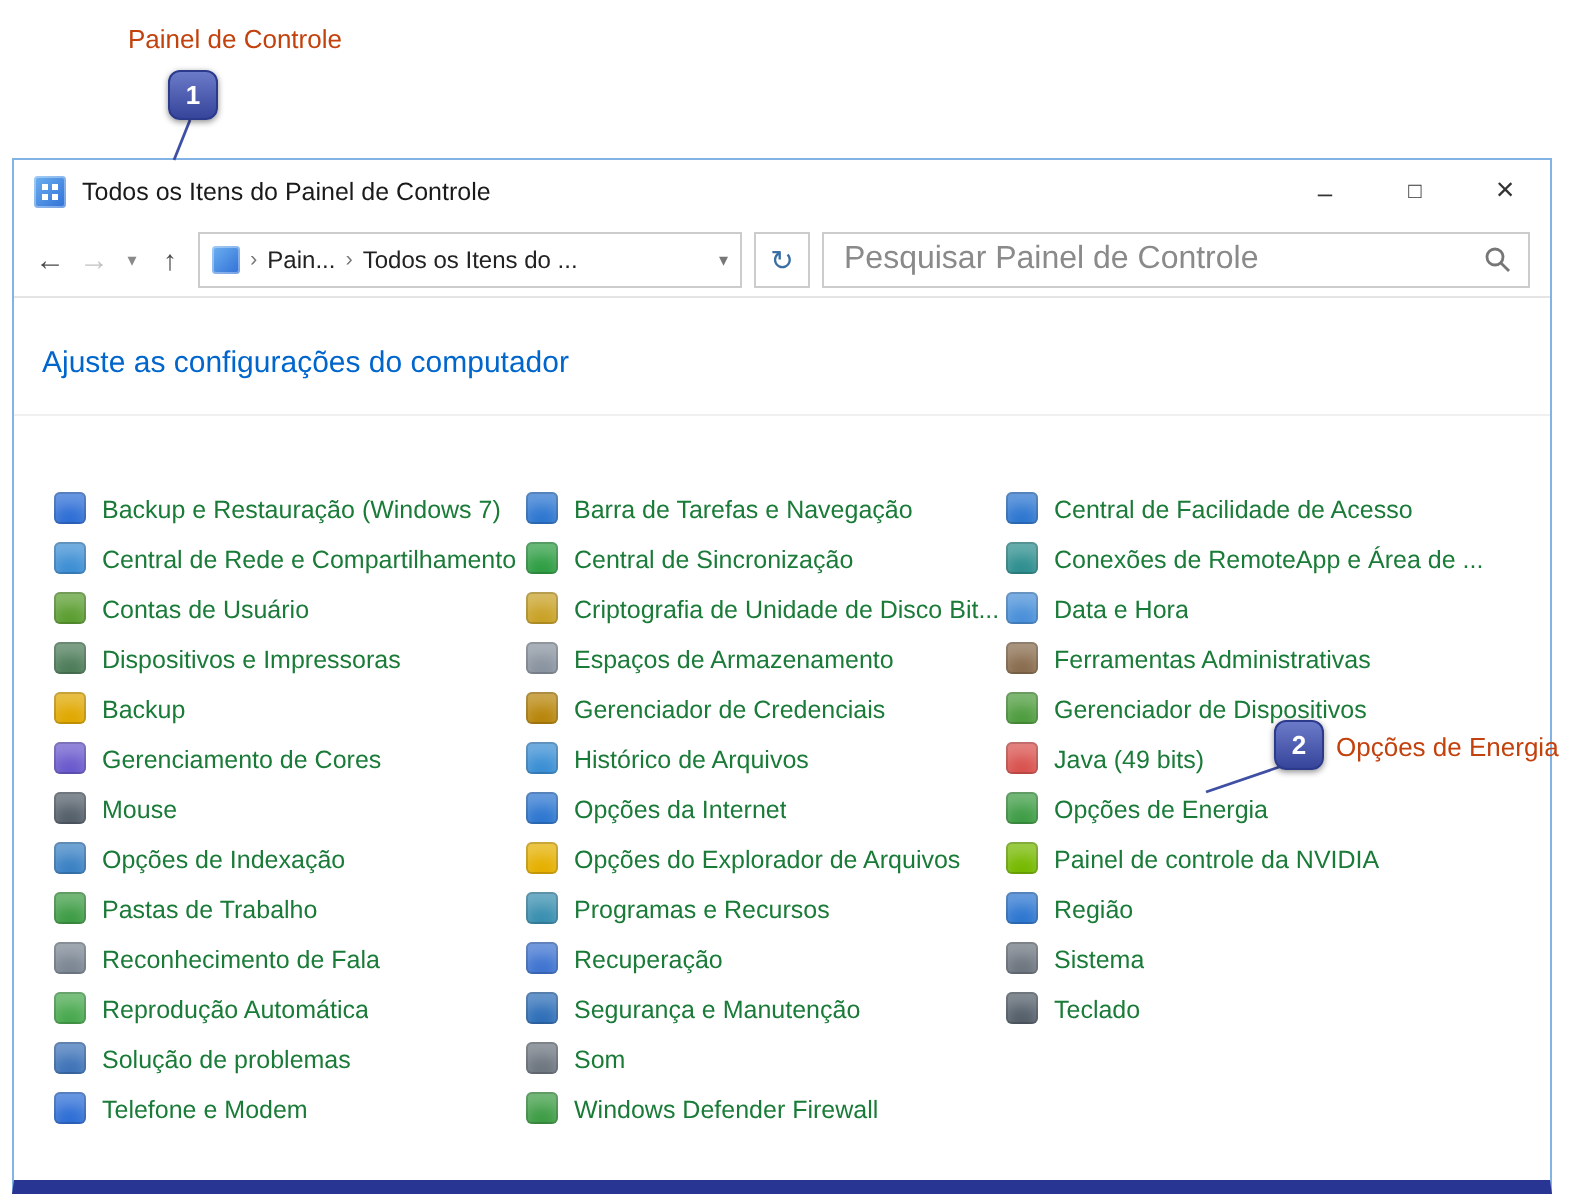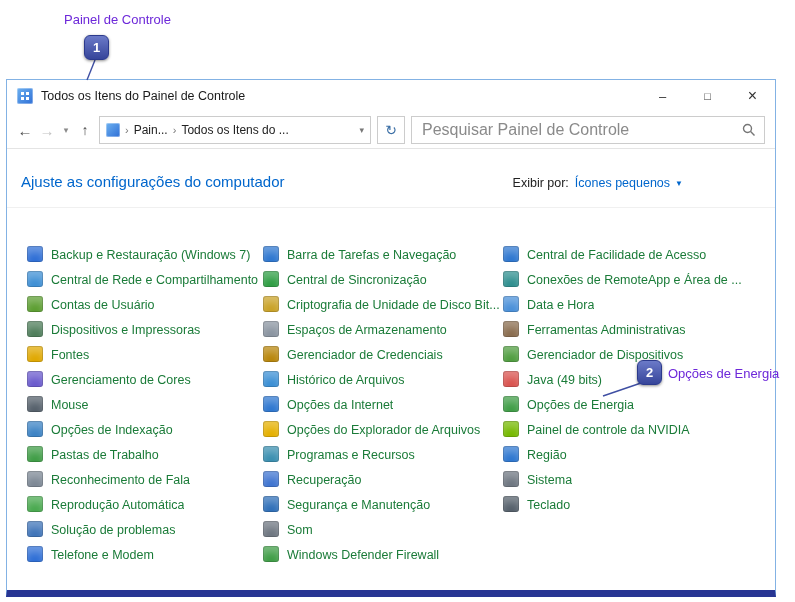--- a/index.html
+++ b/index.html
@@ -1,20 +1,20 @@
 <!DOCTYPE html>
 <html><head>
 <meta charset="utf-8">
 <style>
   html,body{margin:0;padding:0;background:#fff;}
   body{font-family:"Liberation Sans","DejaVu Sans",sans-serif;}
   #page{position:relative;width:795px;height:602px;background:#fff;overflow:hidden;}
 
   
-  .callout-label{position:absolute;font-size:13px;color:#6d28d9;z-index:6;white-space:nowrap;}
+  .callout-label{position:absolute;font-size:13px;color:#c2410c;z-index:6;white-space:nowrap;}
   #callout-label1{left:64px;top:12px;}
   #callout-label2{left:668px;top:366px;}
   .badge{position:absolute;width:25px;height:25px;border-radius:6px;z-index:6;
     background:linear-gradient(#6b7ac8,#36459a);border:1px solid #2c3a8c;box-sizing:border-box;
     color:#fff;font-size:13px;font-weight:bold;display:flex;align-items:center;justify-content:center;
     box-shadow:0 1px 3px rgba(0,0,0,.45);}
   #badge1{left:84px;top:35px;}
   #badge2{left:637px;top:360px;}
   #callout-lines{position:absolute;left:0;top:0;z-index:5;pointer-events:none;}
 
@@ -116,27 +116,20 @@
         <input type="text" placeholder="Pesquisar Painel de Controle" style="">
         <svg width="14" height="14" viewBox="0 0 14 14">
           <circle cx="5.5" cy="5.5" r="4" fill="none" stroke="#767676" stroke-width="1.4"></circle>
           <line x1="8.6" y1="8.6" x2="12.5" y2="12.5" stroke="#767676" stroke-width="1.4"></line>
         </svg>
       </div>
     </div>
 
     <div class="content">
       <div class="page-title">Ajuste as configurações do computador</div>
-      <div class="viewby">
-        <span>Exibir por:</span>
-        <span class="vb-link">
-          <span>Ícones pequenos</span>
-          <span class="vb-caret">▼</span>
-        </span>
-      </div>
       <div class="divider"></div>
 
       <div class="grid">
 
         <div class="col col1">
           <div class="item">
             <span class="ico" style="background: rgb(47, 111, 214);"></span>
             <span class="lbl">Backup e Restauração (Windows 7)</span>
           </div>
           <div class="item">
@@ -146,21 +139,21 @@
           <div class="item">
             <span class="ico" style="background: rgb(92, 158, 49);"></span>
             <span class="lbl">Contas de Usuário</span>
           </div>
           <div class="item">
             <span class="ico" style="background: rgb(78, 125, 90);"></span>
             <span class="lbl">Dispositivos e Impressoras</span>
           </div>
           <div class="item">
             <span class="ico" style="background: rgb(224, 168, 0);"></span>
-            <span class="lbl">Fontes</span>
+            <span class="lbl">Backup</span>
           </div>
           <div class="item">
             <span class="ico" style="background: rgb(106, 90, 205);"></span>
             <span class="lbl">Gerenciamento de Cores</span>
           </div>
           <div class="item">
             <span class="ico" style="background: rgb(85, 96, 107);"></span>
             <span class="lbl">Mouse</span>
           </div>
           <div class="item">

